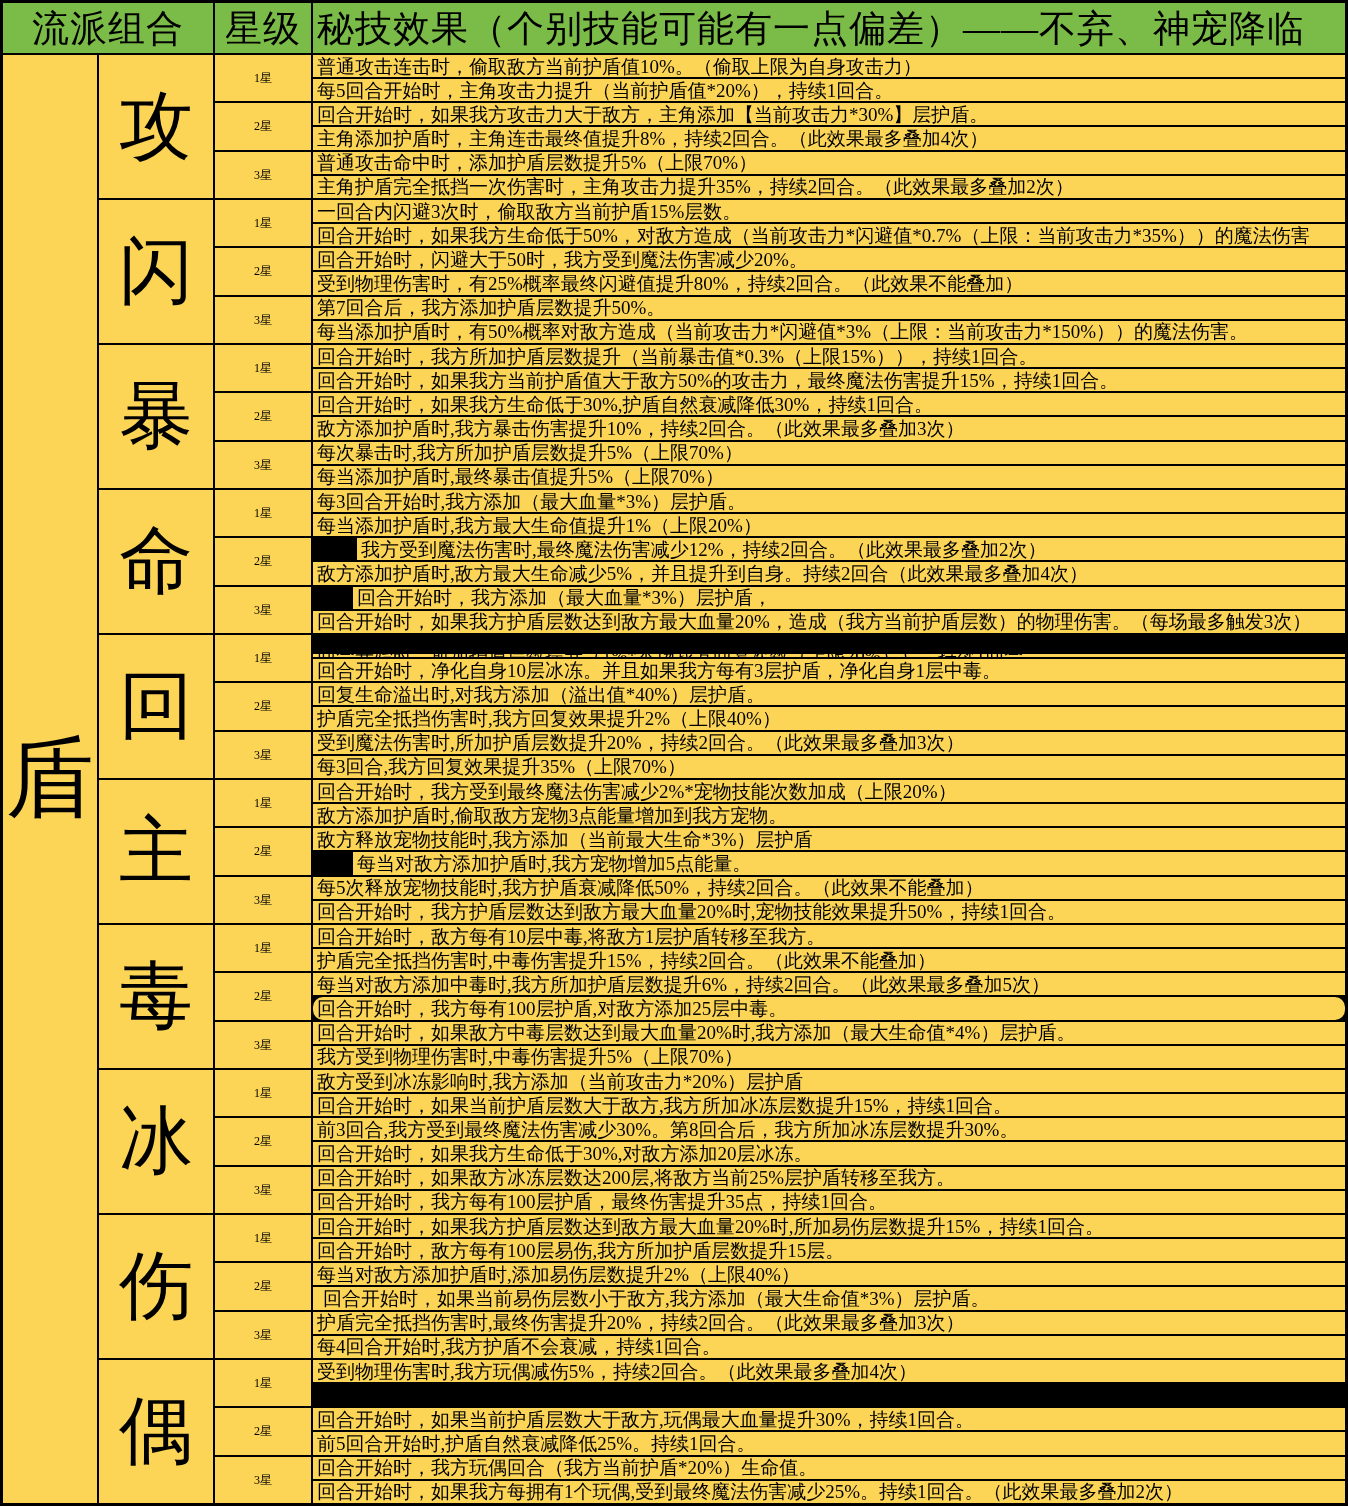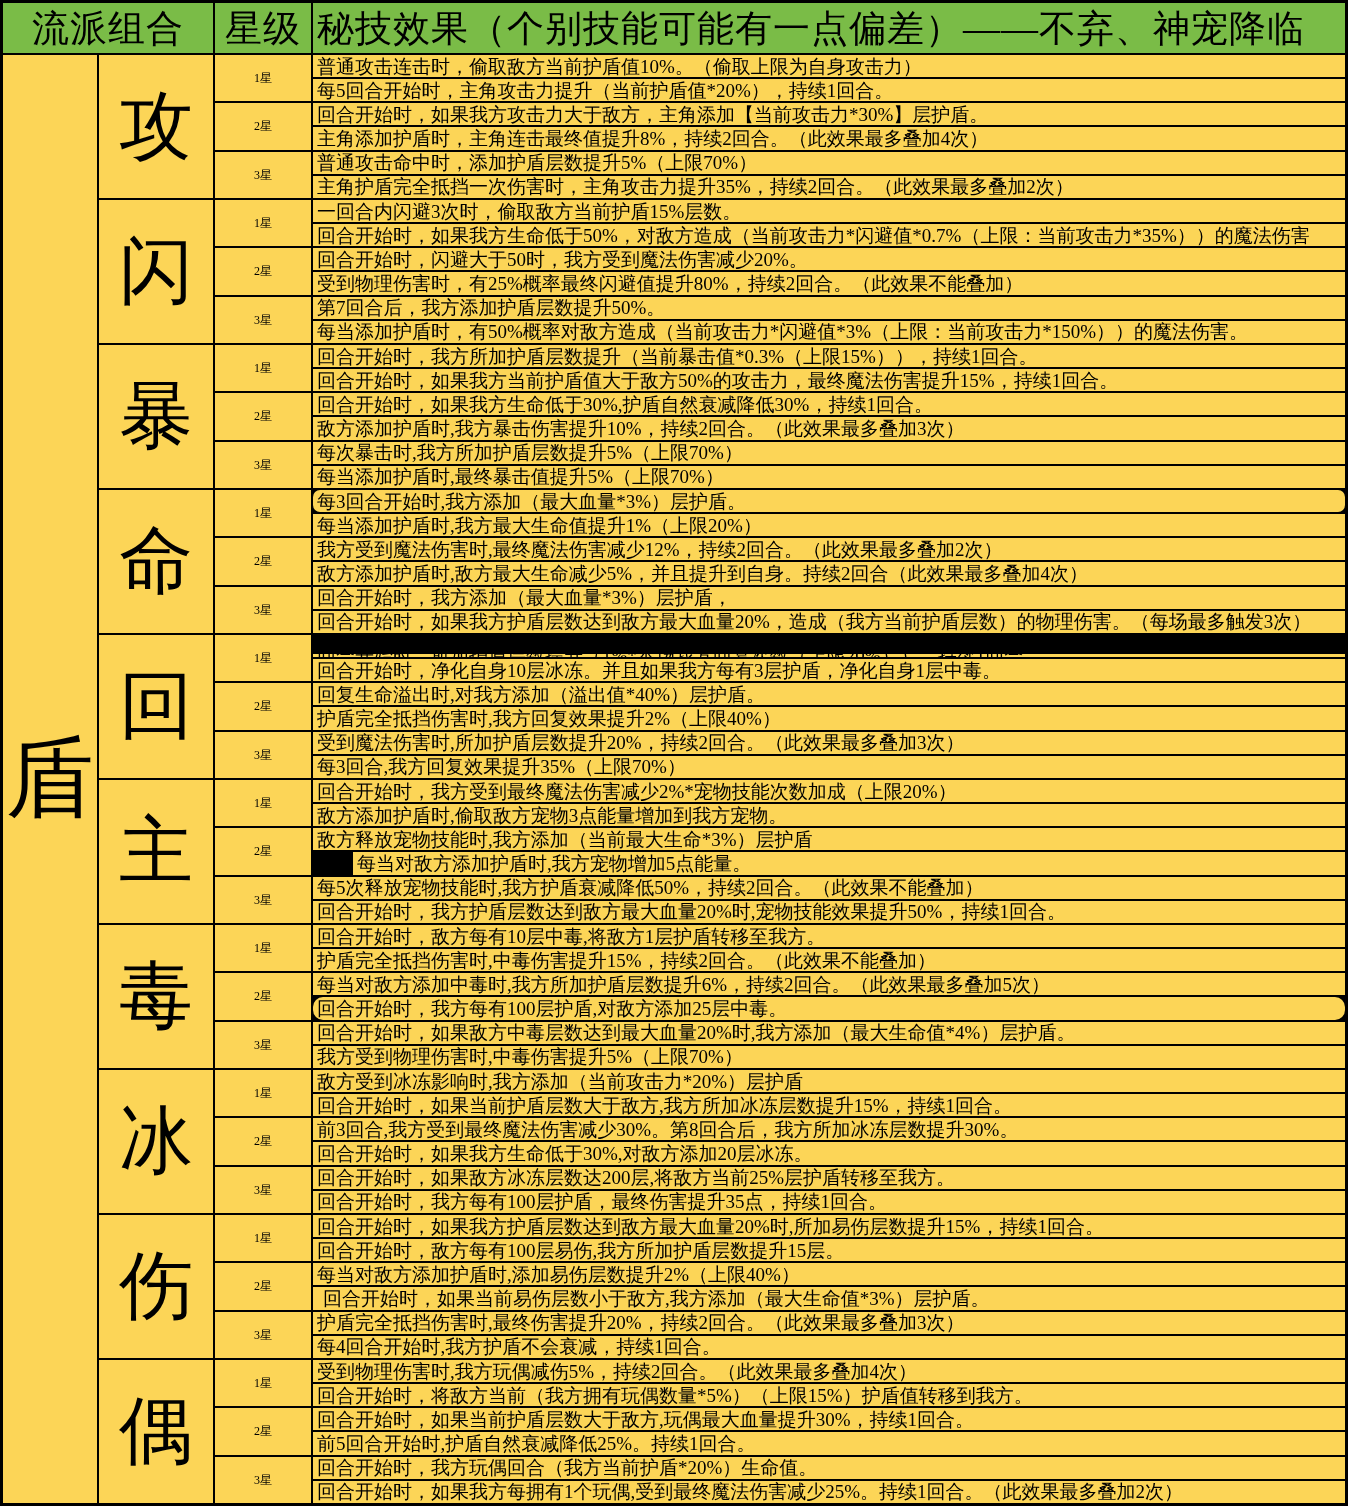--- a/index.html
+++ b/index.html
@@ -73,27 +73,27 @@
     <div class="cell effect" style="grid-area: 14 / 4;">回合开始时，我方所加护盾层数提升（当前暴击值*0.3%（上限15%）），持续1回合。</div>
     <div class="cell effect" style="grid-area: 15 / 4;">回合开始时，如果我方当前护盾值大于敌方50%的攻击力，最终魔法伤害提升15%，持续1回合。</div>
     <div class="cell star" style="grid-area: 16 / 3 / span 2;">2星</div>
     <div class="cell effect" style="grid-area: 16 / 4;">回合开始时，如果我方生命低于30%,护盾自然衰减降低30%，持续1回合。</div>
     <div class="cell effect" style="grid-area: 17 / 4;">敌方添加护盾时,我方暴击伤害提升10%，持续2回合。（此效果最多叠加3次）</div>
     <div class="cell star" style="grid-area: 18 / 3 / span 2;">3星</div>
     <div class="cell effect" style="grid-area: 18 / 4;">每次暴击时,我方所加护盾层数提升5%（上限70%）</div>
     <div class="cell effect" style="grid-area: 19 / 4;">每当添加护盾时,最终暴击值提升5%（上限70%）</div>
     <div class="cell combo" style="grid-area: 20 / 2 / span 6;">命</div>
     <div class="cell star" style="grid-area: 20 / 3 / span 2;">1星</div>
-    <div class="cell effect" style="grid-area: 20 / 4; border-radius: 7px;">每3回合开始时,我方添加（最大血量*3%）层护盾。</div>
+    <div class="cell effect" style="grid-area: 20 / 4;">每3回合开始时,我方添加（最大血量*3%）层护盾。</div>
     <div class="cell effect" style="grid-area: 21 / 4;">每当添加护盾时,我方最大生命值提升1%（上限20%）</div>
     <div class="cell star" style="grid-area: 22 / 3 / span 2;">2星</div>
-    <div class="cell effect" style="grid-area: 22 / 4;">我方受到魔法伤害时,最终魔法伤害减少12%，持续2回合。（此效果最多叠加2次）</div>
+    <div class="cell effect" style="grid-area: 22 / 4; margin-left: 44px;">我方受到魔法伤害时,最终魔法伤害减少12%，持续2回合。（此效果最多叠加2次）</div>
     <div class="cell effect" style="grid-area: 23 / 4;">敌方添加护盾时,敌方最大生命减少5%，并且提升到自身。持续2回合（此效果最多叠加4次）</div>
     <div class="cell star" style="grid-area: 24 / 3 / span 2;">3星</div>
-    <div class="cell effect" style="grid-area: 24 / 4;">回合开始时，我方添加（最大血量*3%）层护盾，</div>
+    <div class="cell effect" style="grid-area: 24 / 4; margin-left: 40px;">回合开始时，我方添加（最大血量*3%）层护盾，</div>
     <div class="cell effect" style="grid-area: 25 / 4;">回合开始时，如果我方护盾层数达到敌方最大血量20%，造成（我方当前护盾层数）的物理伤害。（每场最多触发3次）</div>
     <div class="cell combo" style="grid-area: 26 / 2 / span 6;">回</div>
     <div class="cell star" style="grid-area: 26 / 3 / span 2;">1星</div>
     <div class="cell effect" style="grid-area: 26 / 4; margin-top: 19px;">回合开始时，所加护盾层数提升（1%*本场我方回复次数（上限20%）），持续1回合。</div>
     <div class="cell effect" style="grid-area: 27 / 4;">回合开始时，净化自身10层冰冻。并且如果我方每有3层护盾，净化自身1层中毒。</div>
     <div class="cell star" style="grid-area: 28 / 3 / span 2;">2星</div>
     <div class="cell effect" style="grid-area: 28 / 4;">回复生命溢出时,对我方添加（溢出值*40%）层护盾。</div>
     <div class="cell effect" style="grid-area: 29 / 4;">护盾完全抵挡伤害时,我方回复效果提升2%（上限40%）</div>
     <div class="cell star" style="grid-area: 30 / 3 / span 2;">3星</div>
     <div class="cell effect" style="grid-area: 30 / 4;">受到魔法伤害时,所加护盾层数提升20%，持续2回合。（此效果最多叠加3次）</div>
@@ -134,20 +134,19 @@
     <div class="cell effect" style="grid-area: 51 / 4;">回合开始时，敌方每有100层易伤,我方所加护盾层数提升15层。</div>
     <div class="cell star" style="grid-area: 52 / 3 / span 2;">2星</div>
     <div class="cell effect" style="grid-area: 52 / 4;">每当对敌方添加护盾时,添加易伤层数提升2%（上限40%）</div>
     <div class="cell effect" style="grid-area: 53 / 4; padding-left: 10px;">回合开始时，如果当前易伤层数小于敌方,我方添加（最大生命值*3%）层护盾。</div>
     <div class="cell star" style="grid-area: 54 / 3 / span 2;">3星</div>
     <div class="cell effect" style="grid-area: 54 / 4;">护盾完全抵挡伤害时,最终伤害提升20%，持续2回合。（此效果最多叠加3次）</div>
     <div class="cell effect" style="grid-area: 55 / 4;">每4回合开始时,我方护盾不会衰减，持续1回合。</div>
     <div class="cell combo" style="grid-area: 56 / 2 / span 6;">偶</div>
     <div class="cell star" style="grid-area: 56 / 3 / span 2;">1星</div>
     <div class="cell effect" style="grid-area: 56 / 4;">受到物理伤害时,我方玩偶减伤5%，持续2回合。（此效果最多叠加4次）</div>
-    <div class="cell effect" style="grid-area: 57 / 4;">回合开始时，将敌方当前（我方拥有玩偶数量*5%）（上限15%）护盾值转移到我方。</div>
     <div class="cell star" style="grid-area: 58 / 3 / span 2;">2星</div>
     <div class="cell effect" style="grid-area: 58 / 4;">回合开始时，如果当前护盾层数大于敌方,玩偶最大血量提升30%，持续1回合。</div>
     <div class="cell effect" style="grid-area: 59 / 4;">前5回合开始时,护盾自然衰减降低25%。持续1回合。</div>
     <div class="cell star" style="grid-area: 60 / 3 / span 2;">3星</div>
     <div class="cell effect" style="grid-area: 60 / 4;">回合开始时，我方玩偶回合（我方当前护盾*20%）生命值。</div>
     <div class="cell effect" style="grid-area: 61 / 4;">回合开始时，如果我方每拥有1个玩偶,受到最终魔法伤害减少25%。持续1回合。（此效果最多叠加2次）</div>
   </div>
 
 </body></html>

